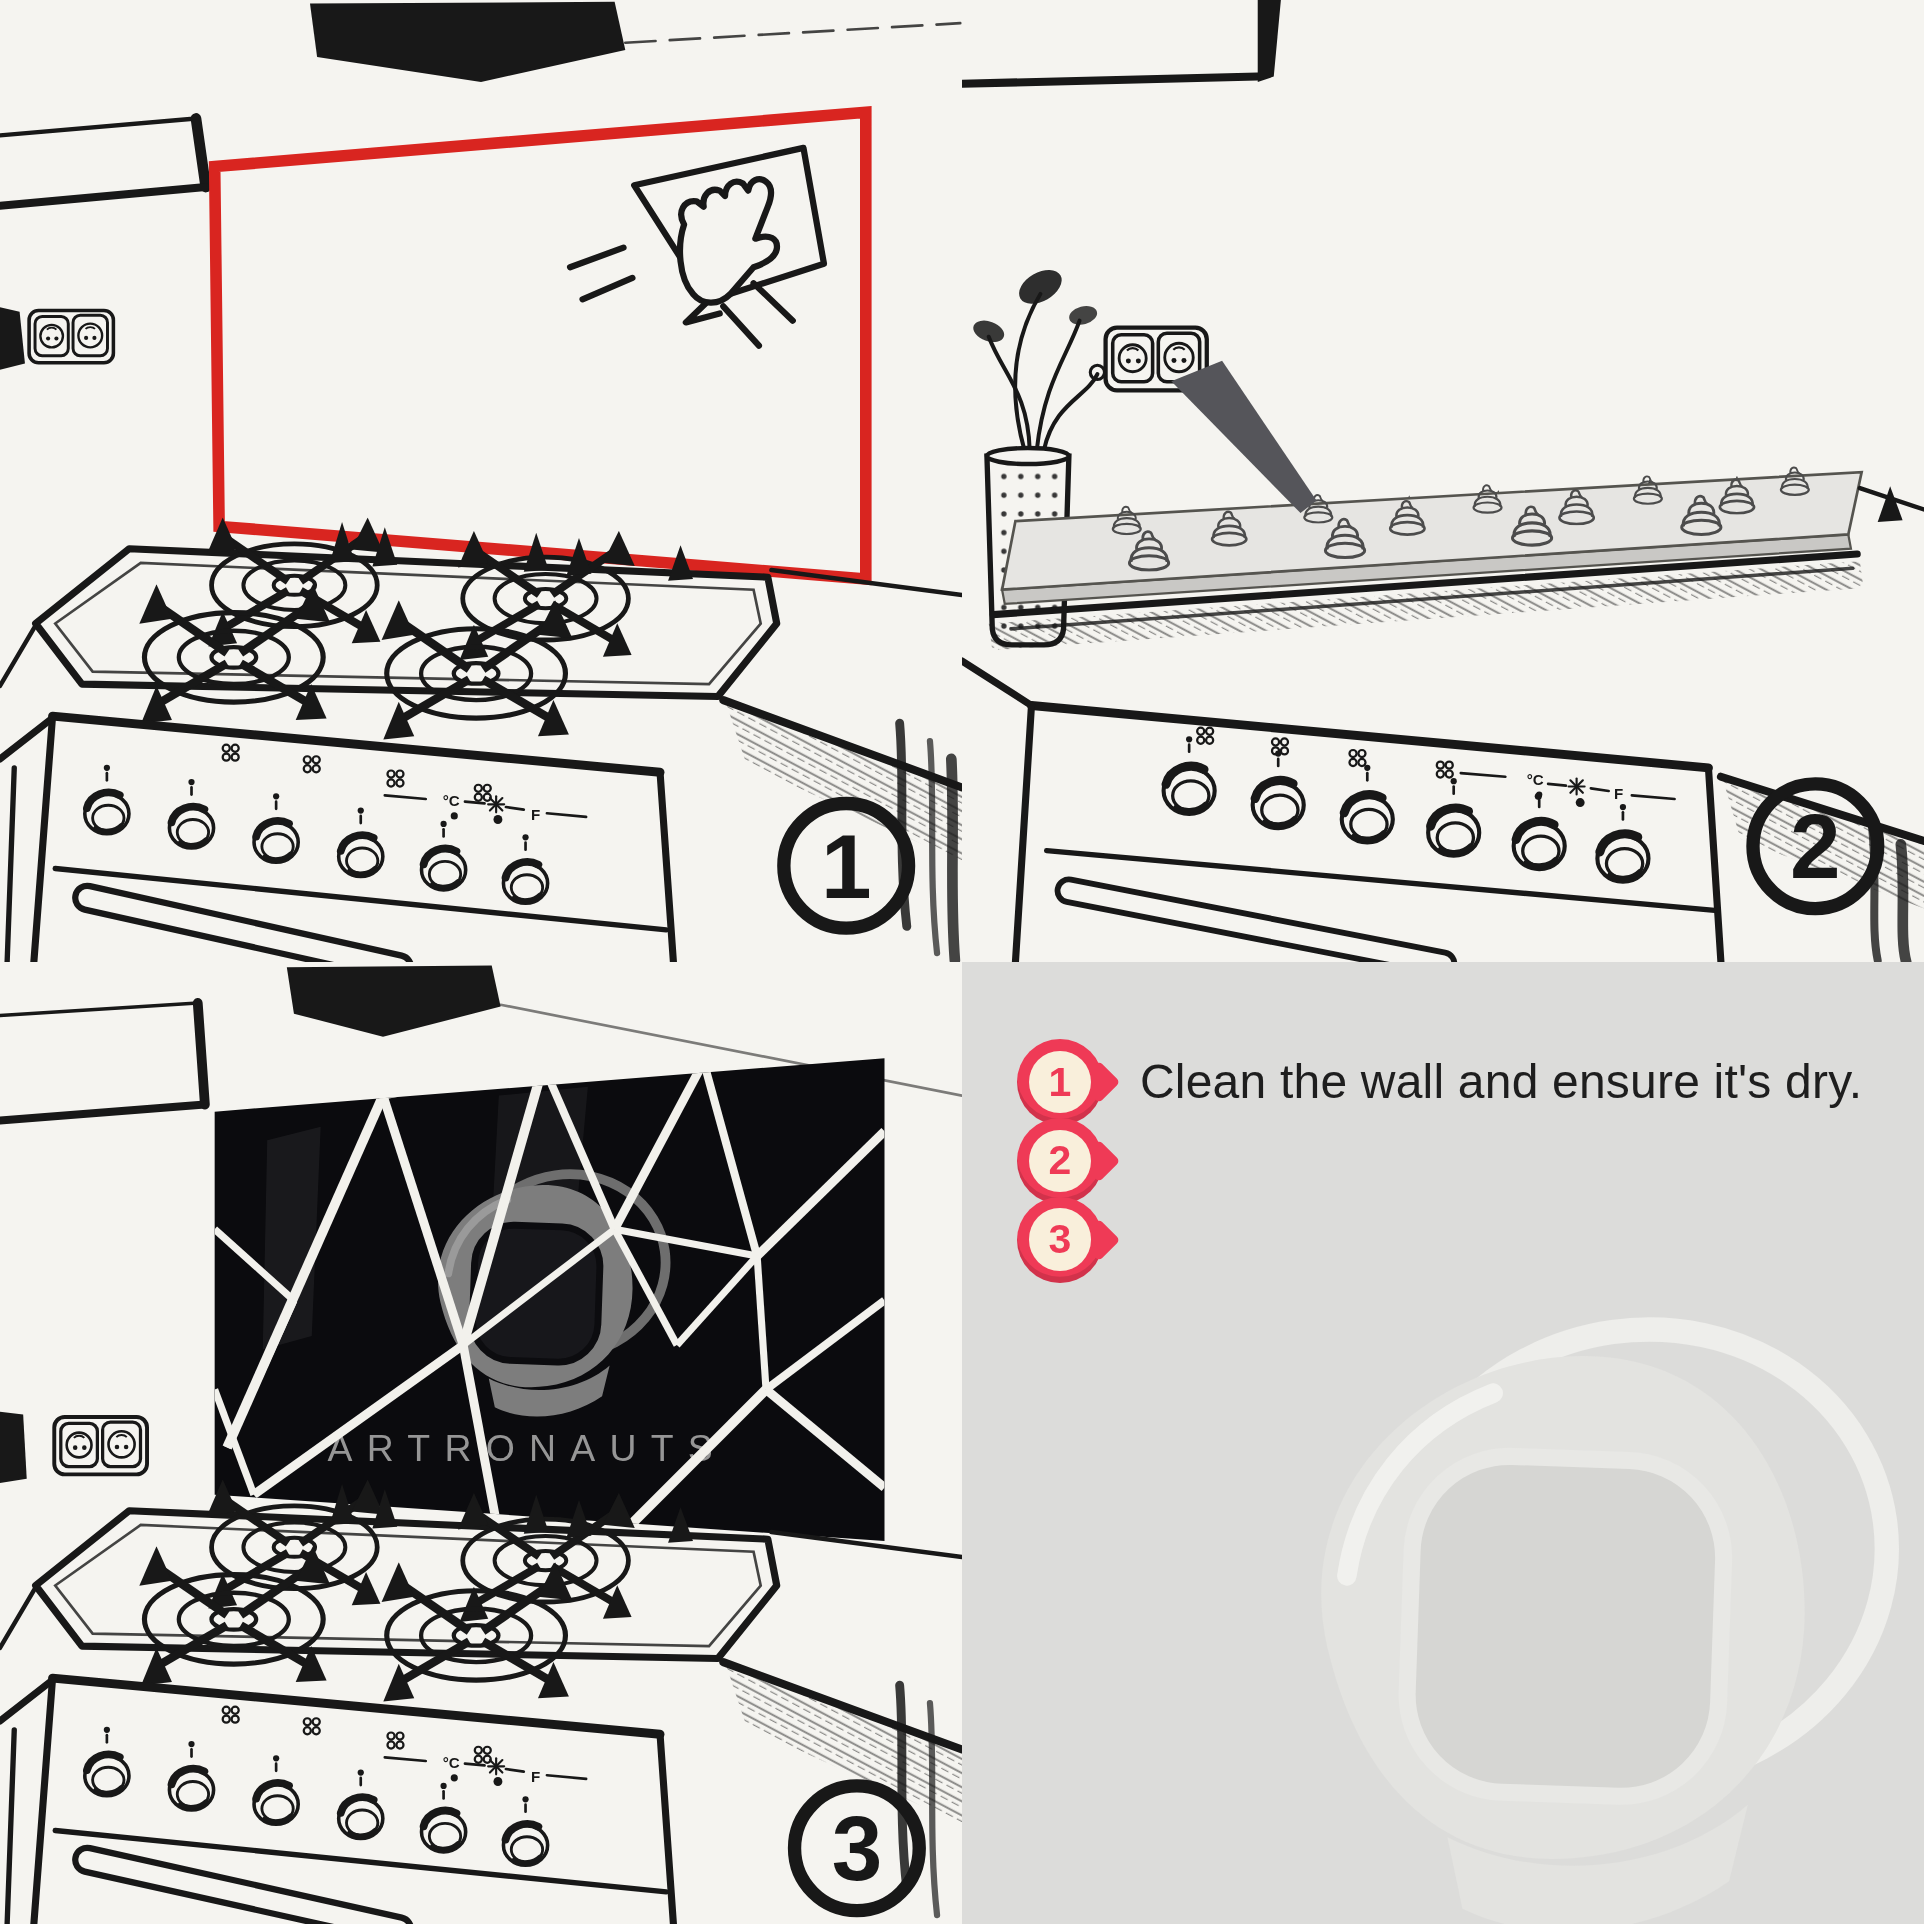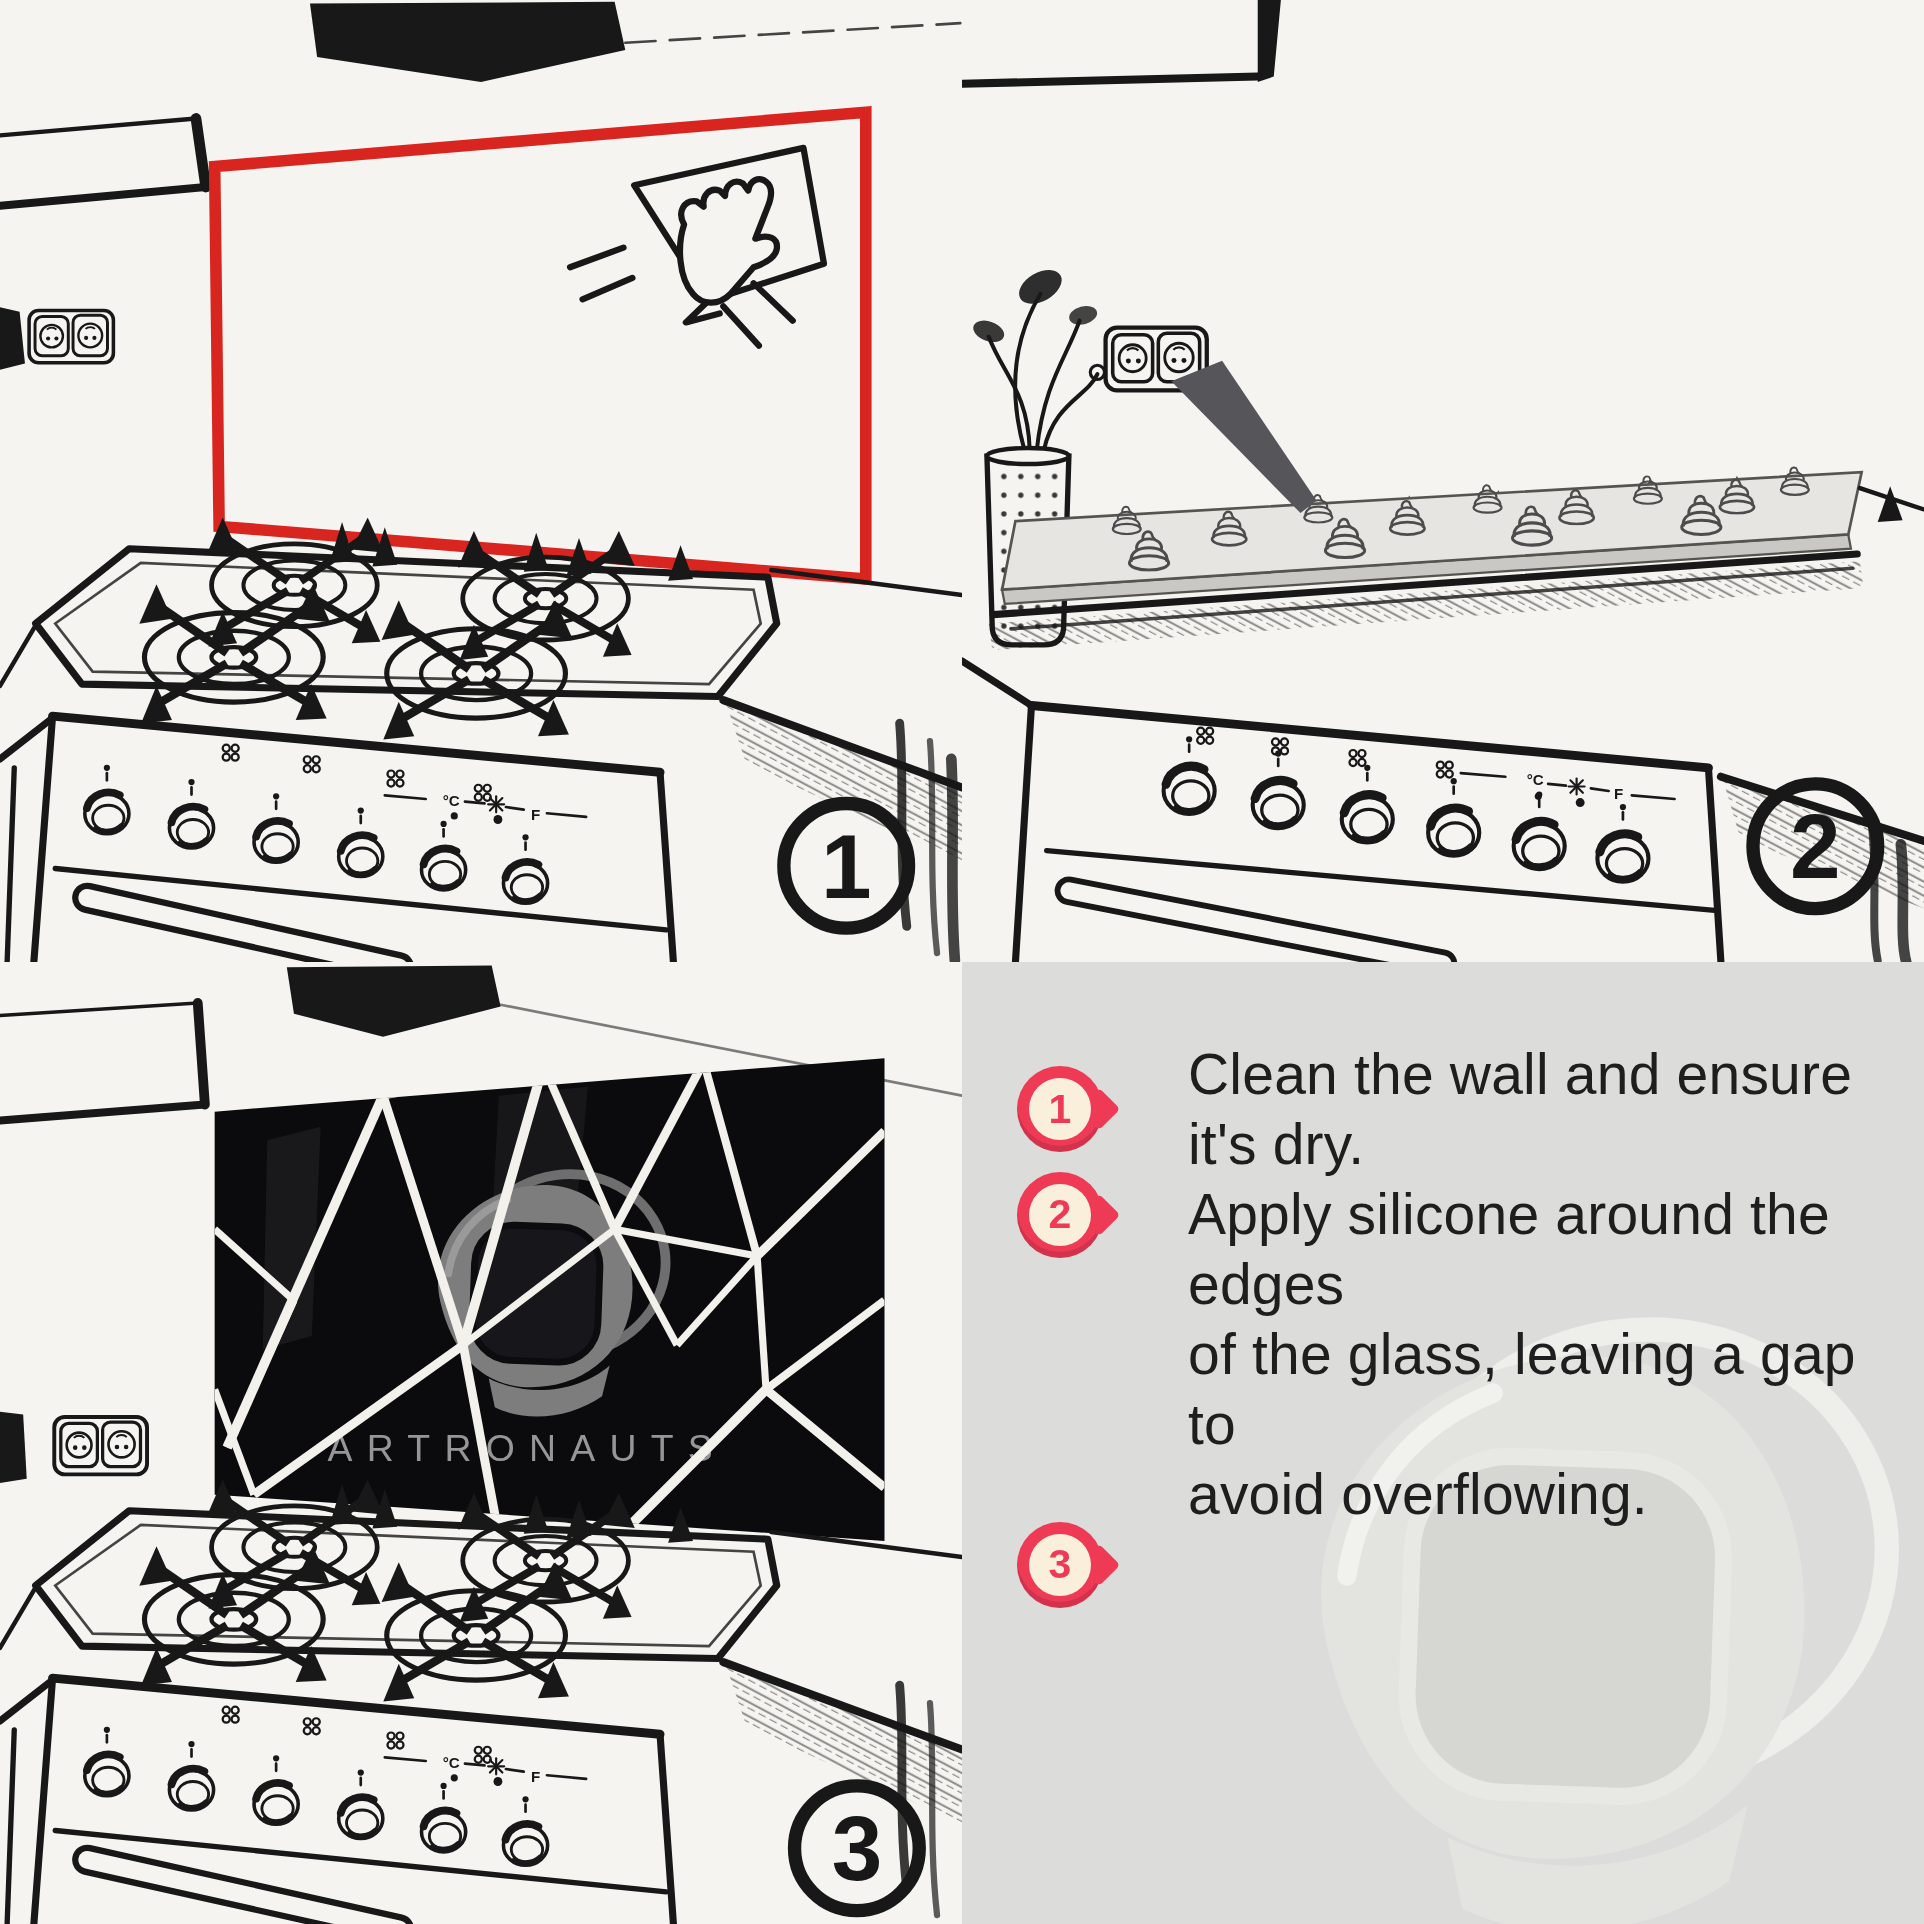--- a/index.html
+++ b/index.html
@@ -28,21 +28,21 @@
   .inst-row{position:relative;display:flex;align-items:flex-start;z-index:1;}
   .inst-row + .inst-row{margin-top:0;}
   .row-1{align-items:center;}
   .row-2{margin-top:175px;}
   .row-3{margin-top:212px;}
   .pin{position:relative;flex:0 0 86px;width:86px;height:86px;margin-right:37px;}
   .row-2 .pin,.row-3 .pin{margin-top:-7.1px;}
   .pin-bubble{position:absolute;inset:0;background:var(--pin-red);border-radius:50%;box-shadow:inset 0 -6.2px 0 rgba(0,0,0,.12);}
   .pin-tail{position:absolute;right:-10.7px;top:50%;width:30px;height:30px;background:var(--pin-red);transform:translateY(-50%) rotate(45deg);border-radius:4.5px;}
   .pin-inner{position:absolute;inset:11.6px;background:var(--pin-cream);border-radius:50%;display:flex;align-items:center;justify-content:center;font-size:41px;font-weight:bold;color:var(--pin-red);}
-  .inst-text{width:763px;font-size:57px;line-height:70px;color:var(--text-dark);white-space:pre-line;letter-spacing:0.2px;margin-left:48px;}
+  .inst-text{width:763px;font-size:48px;line-height:70px;color:var(--text-dark);white-space:pre-line;letter-spacing:0.2px;}
 </style>
 </head>
 <body>
 
 <svg width="0" height="0" style="position:absolute" aria-hidden="true">
   <defs>
     <pattern id="pat-scratch" width="14" height="14" patternUnits="userSpaceOnUse" patternTransform="rotate(28)">
       <line x1="0" y1="3" x2="14" y2="3" stroke="#1a1a1a" stroke-width="2.2"></line>
       <line x1="0" y1="9" x2="9" y2="9" stroke="#1a1a1a" stroke-width="1.3"></line>
     </pattern>
@@ -542,23 +542,20 @@
           <div class="pin-inner">1</div>
         </div>
         <div class="inst-text">Clean the wall and ensure it's dry.</div>
       </div>
       <div class="inst-row row-2">
         <div class="pin">
           <div class="pin-bubble"></div>
             <div class="pin-tail"></div>
           <div class="pin-inner">2</div>
         </div>
-        <div class="inst-text">Apply silicone around the edges
-of the glass, leaving a gap to
-avoid overflowing.</div>
       </div>
       <div class="inst-row row-3">
         <div class="pin">
           <div class="pin-bubble"></div>
             <div class="pin-tail"></div>
           <div class="pin-inner">3</div>
         </div>
       </div>
     </div>
   </div>

